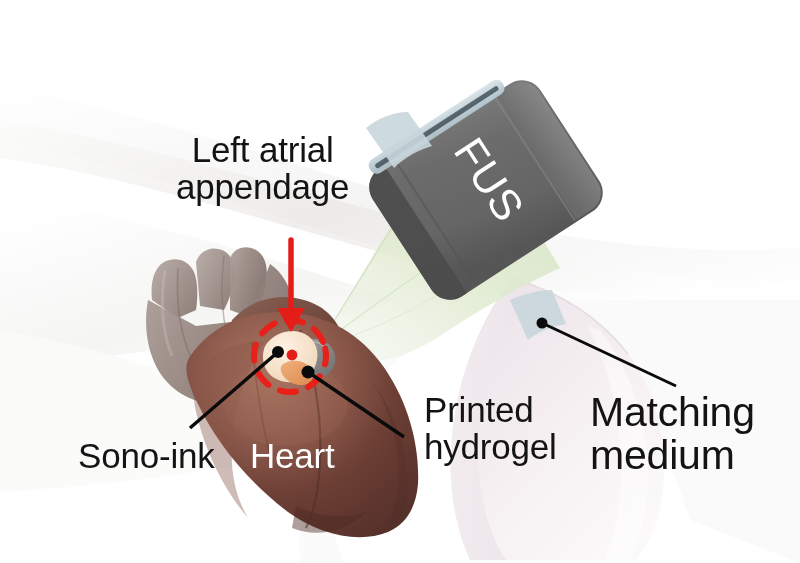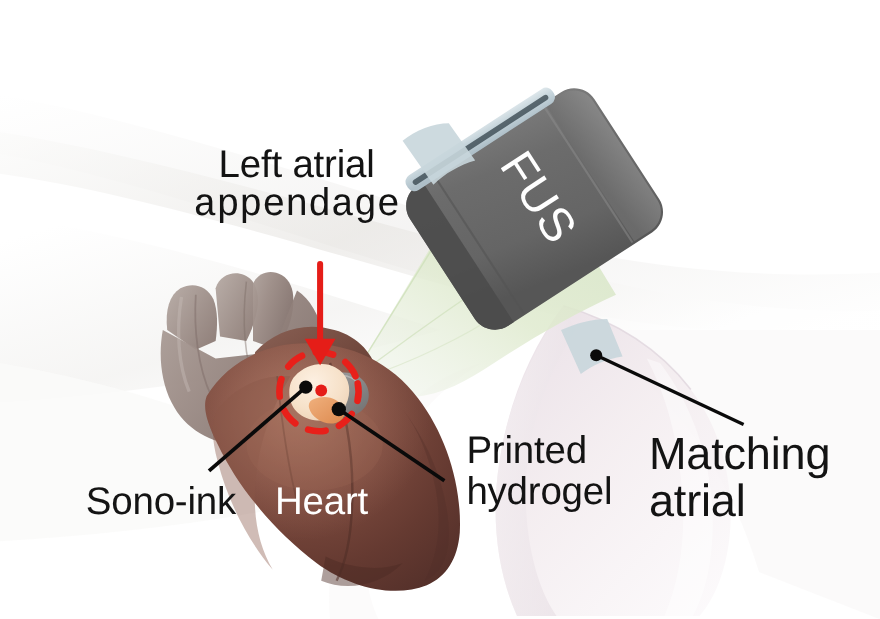--- a/index.html
+++ b/index.html
@@ -5,21 +5,21 @@
   html,body{margin:0;padding:0;background:#fff;}
   body{width:800px;height:563px;overflow:hidden;
        font-family:"Liberation Sans","DejaVu Sans",sans-serif;}
   #stage{position:relative;width:800px;height:563px;background:#ffffff;}
   #scene{position:absolute;inset:0;width:800px;height:563px;}
   .lbl{position:absolute;font-family:"Liberation Sans","DejaVu Sans",sans-serif;
        font-weight:400;white-space:nowrap;line-height:1.06;letter-spacing:-0.2px;}
   .lbl-dark{color:#131313;}
   .lbl-light{color:#ffffff;}
   #lbl-laa{left:176px;top:131px;font-size:35px;text-align:center;color:#131313;}
-  #lbl-laa .l2{display:block;text-align:center;font-family:Liberation Mono, monospace;}
+  #lbl-laa .l2{display:block;text-align:center;}
   #lbl-sono{left:78px;top:437px;font-size:35px;color:#141414;}
   #lbl-heart{left:250px;top:437px;font-size:35px;color:#ffffff;}
   #lbl-printed{left:424px;top:391px;font-size:35px;color:#131313;text-align:left;}
   #lbl-match{left:590px;top:391px;font-size:41px;color:#131313;text-align:left;}
   .sub{display:block;}
   #fus-text{position:absolute;left:489px;top:180px;font-size:43px;color:#ffffff;
             font-weight:400;letter-spacing:1px;
             transform:translate(-50%,-50%) rotate(57deg);transform-origin:50% 50%;}
 </style>
 </head>
@@ -254,18 +254,18 @@
 
   <div class="lbl lbl-dark" id="lbl-printed">
     <span class="sub">Printed</span>
     <span class="sub">hydrogel</span>
   </div>
 
   <div class="lbl lbl-light" id="lbl-heart">Heart</div>
 
   <div class="lbl lbl-dark" id="lbl-match">
     <span class="sub">Matching</span>
-    <span class="sub">atrial</span>
+    <span class="sub">medium</span>
   </div>
 
   <div id="fus-text">FUS</div>
 
 </div>
 
 </body></html>

